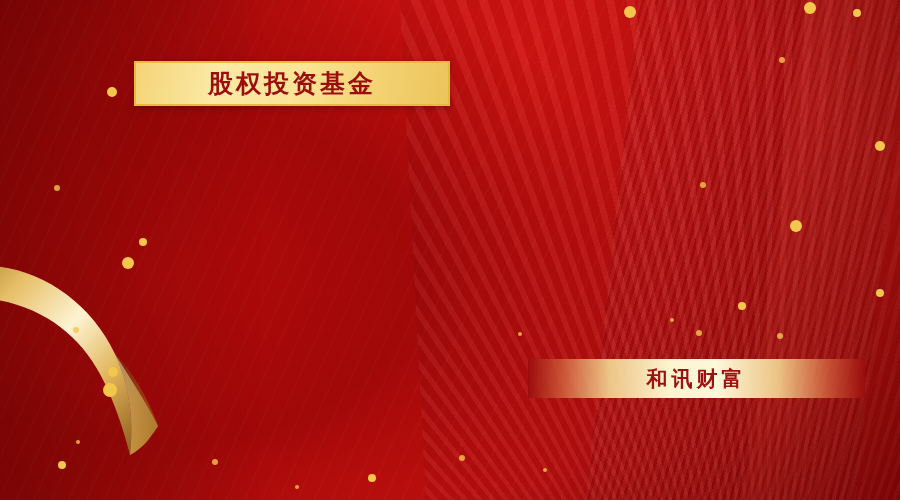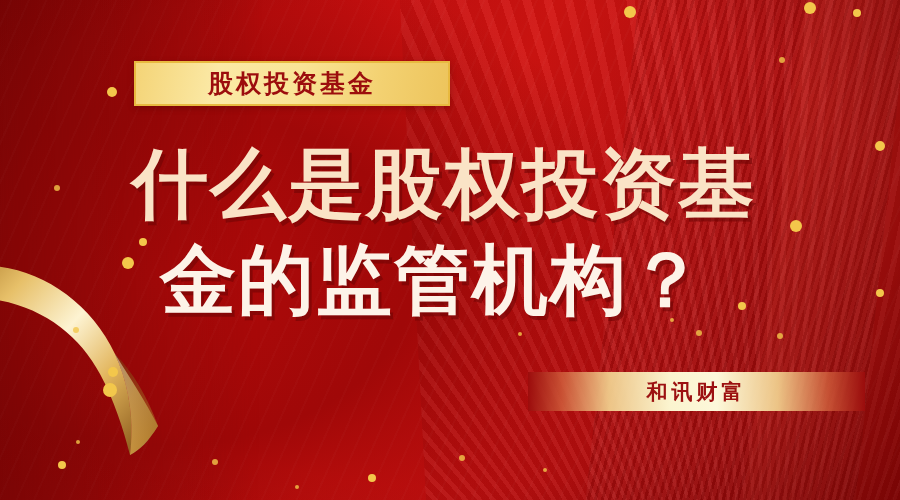--- a/index.html
+++ b/index.html
@@ -166,21 +166,21 @@
   }
   .h-line.l2 {
     color: #fdf3e8;
     padding-right: 34px;
   }
 
   
   .brand-band {
     position: absolute;
     left: 528px;
-    top: 372px;
+    top: 359px;
     width: 337px;
     height: 39px;
     display: flex;
     align-items: center;
     justify-content: center;
     background: linear-gradient(90deg,
       rgba(155,12,12,0.95) 0%,
       rgba(206,92,58,0.85) 10%,
       rgba(240,205,140,0.95) 24%,
       #fbf4cf 42%,
@@ -264,22 +264,18 @@
       <span class="dot" style="left: 700px; top: 182px; width: 6px; height: 6px; background: rgb(243, 199, 75); opacity: 0.8;"></span>
       <span class="dot" style="left: 518px; top: 332px; width: 4px; height: 4px; background: rgb(243, 199, 75); opacity: 0.8;"></span>
       <span class="dot" style="left: 459px; top: 455px; width: 6px; height: 6px; background: rgb(243, 199, 75); opacity: 0.8;"></span>
       <span class="dot" style="left: 543px; top: 468px; width: 4px; height: 4px; background: rgb(243, 199, 75); opacity: 0.8;"></span>
     </div>
 
   <div class="badge">
     <span class="badge-text">股权投资基金</span>
   </div>
 
-  <div class="headline">
-    <div class="h-line l1">什么是股权投资基</div>
-    <div class="h-line l2">金的监管机构？</div>
-  </div>
 
   <div class="brand-band">
     <span class="brand-text">和讯财富</span>
   </div>
 
 </div>
 
 </body></html>

